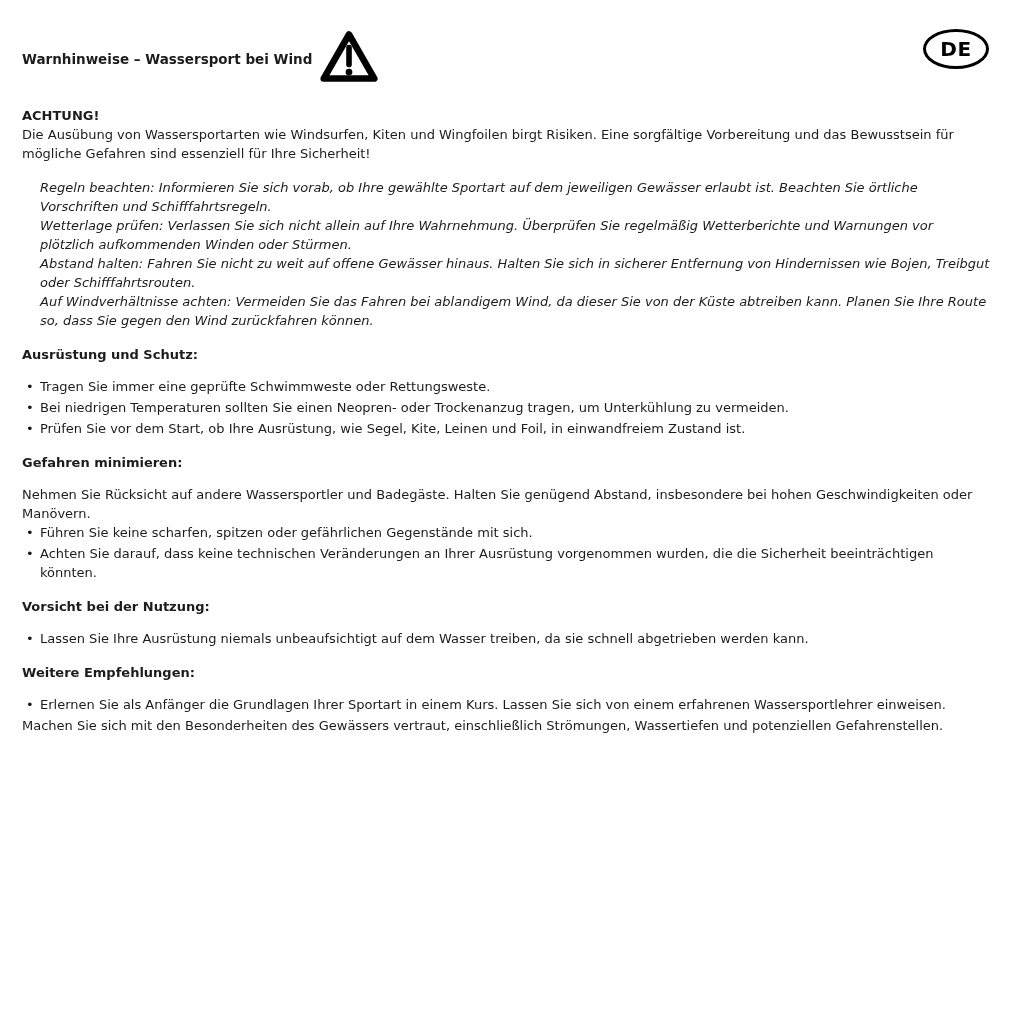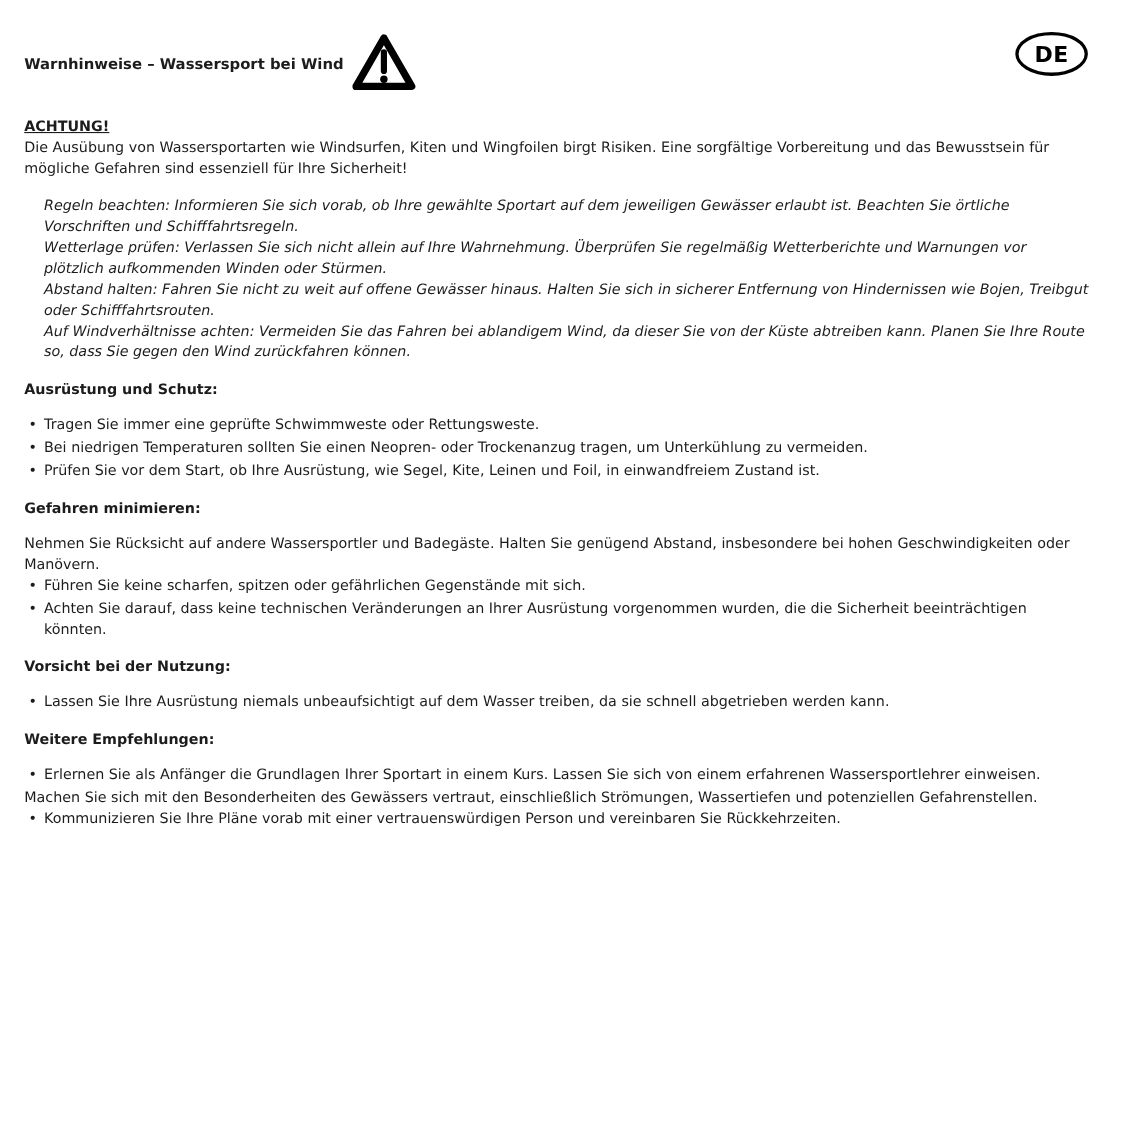--- a/index.html
+++ b/index.html
@@ -51,21 +51,21 @@
     font-size: 20px;
     letter-spacing: 0.5px;
     color: #000;
     text-align: right;
   }
   .section { margin-top: 15px; }
   .heading {
     font-weight: bold;
     margin: 0 0 13px 0;
   }
-  .heading.tight { margin-bottom: 0; text-decoration: underline; }
+  .heading.tight { margin-bottom: 0; }
   p.body-text { margin: 0; }
   .indent { margin-left: 18px; }
   ul.blist {
     margin: 0;
     padding: 0;
     list-style: none;
   }
   ul.blist li {
     position: relative;
     padding-left: 18px;
@@ -137,19 +137,16 @@
       <li>Lassen Sie Ihre Ausrüstung niemals unbeaufsichtigt auf dem Wasser treiben, da sie schnell abgetrieben werden kann.</li>
     </ul>
   </div>
 
   <div class="section">
     <div class="heading">Weitere Empfehlungen:</div>
     <ul class="blist">
       <li>Erlernen Sie als Anfänger die Grundlagen Ihrer Sportart in einem Kurs. Lassen Sie sich von einem erfahrenen Wassersportlehrer einweisen.</li>
     </ul>
     <p class="body-text indent">Machen Sie sich mit den Besonderheiten des Gewässers vertraut, einschließlich Strömungen, Wassertiefen und potenziellen Gefahrenstellen.</p>
-    <ul class="blist">
-      <li>Kommunizieren Sie Ihre Pläne vorab mit einer vertrauenswürdigen Person und vereinbaren Sie Rückkehrzeiten.</li>
-    </ul>
   </div>
 
 
 </div>
 
 </body></html>

